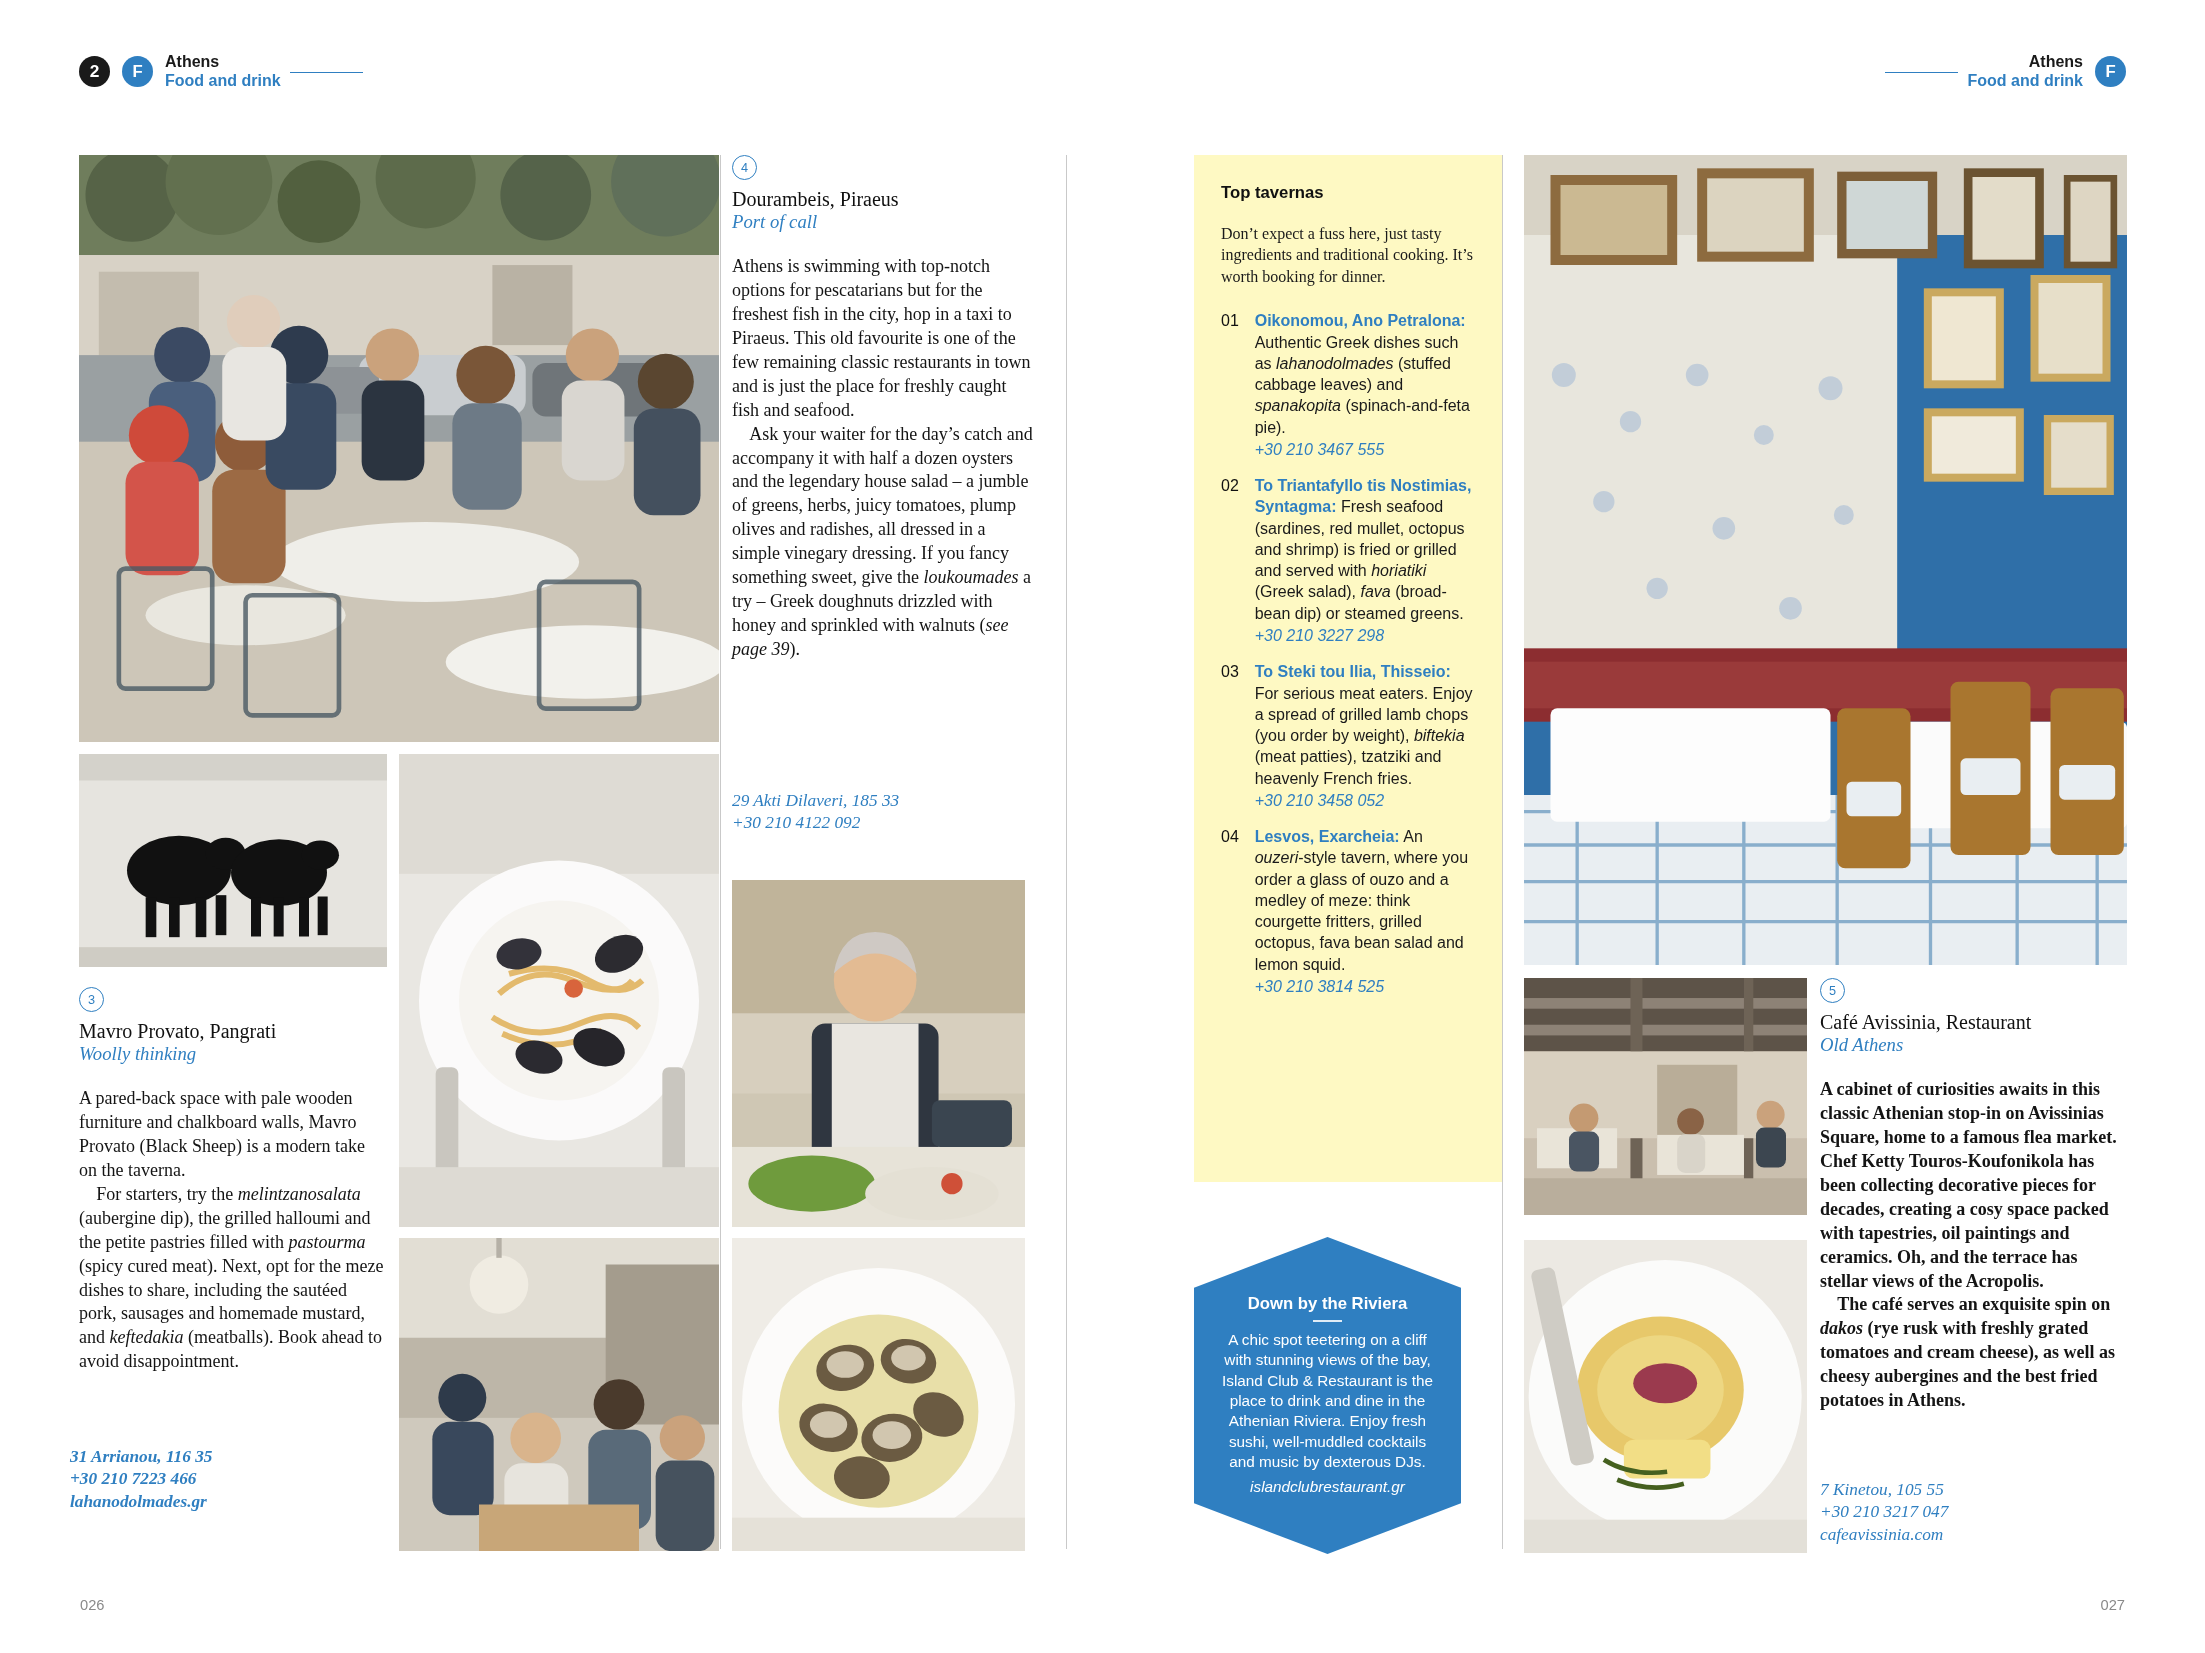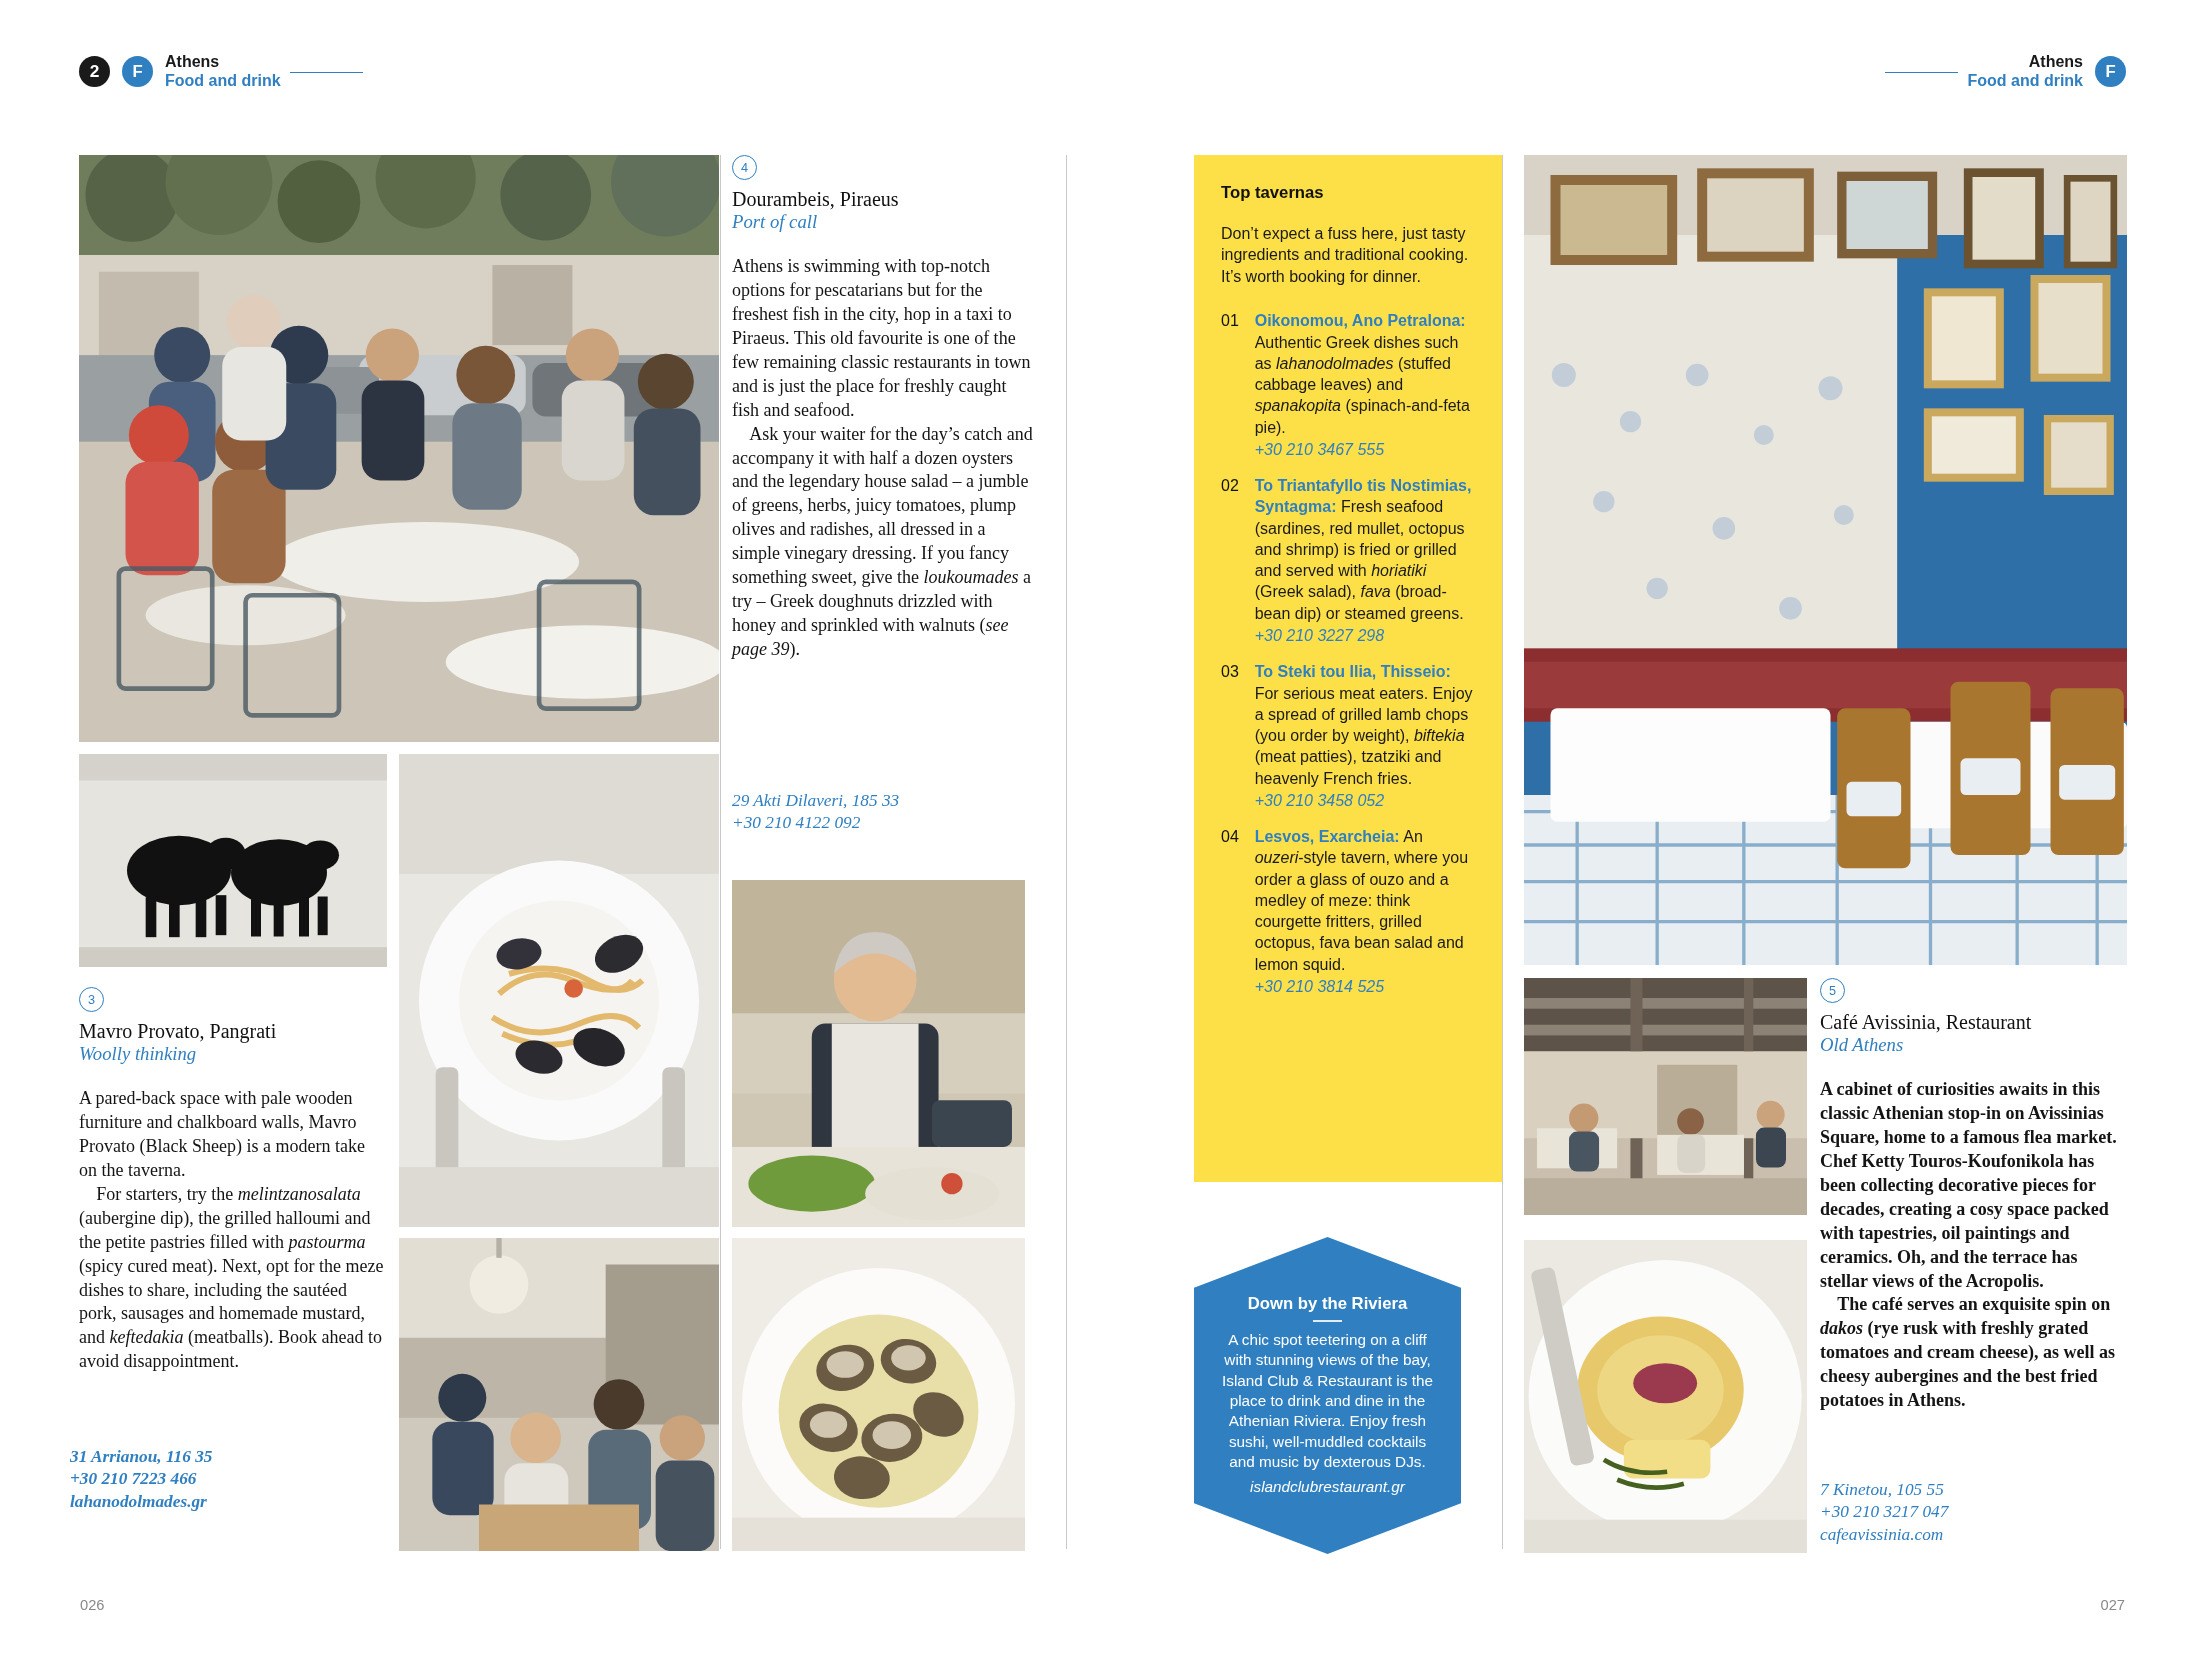--- a/index.html
+++ b/index.html
@@ -62,27 +62,27 @@
   .body-txt p.ind{text-indent:17.3px;}
   .body-txt i{font-style:italic;}
   .contact{
     font-family:"Liberation Serif",serif;font-style:italic;font-size:17.3px;line-height:1.3;color:#2f7fc1;
   }
 
   .vrule{position:absolute;width:0.7px;background:#c9c9c9;}
 
   
   .tav-box{
-    position:absolute;background:#fde047;
+    position:absolute;background:#fef9c3;
   }
   .tav-h{
     font-family:"Liberation Sans",sans-serif;font-size:16.7px;font-weight:700;color:#111;
   }
   .tav-intro{
-    font-family:Liberation Sans, sans-serif;font-size:16px;line-height:1.34;color:#1a1a1a;
+    font-family:Liberation Serif, serif;font-size:16px;line-height:1.34;color:#1a1a1a;
   }
   .tav-item{display:flex;gap:10.7px;font-family:"Liberation Sans",sans-serif;font-size:16px;line-height:1.33;}
   .tav-num{color:#111;font-weight:400;min-width:23px;}
   .tav-body{color:#1a1a1a;}
   .tav-name{color:#2f7fc1;font-weight:700;}
   .tav-body i{font-style:italic;}
   .tav-tel{color:#2f7fc1;font-style:italic;display:block;margin-top:1.3px;}
 
   
   .hexwrap{position:absolute;}

